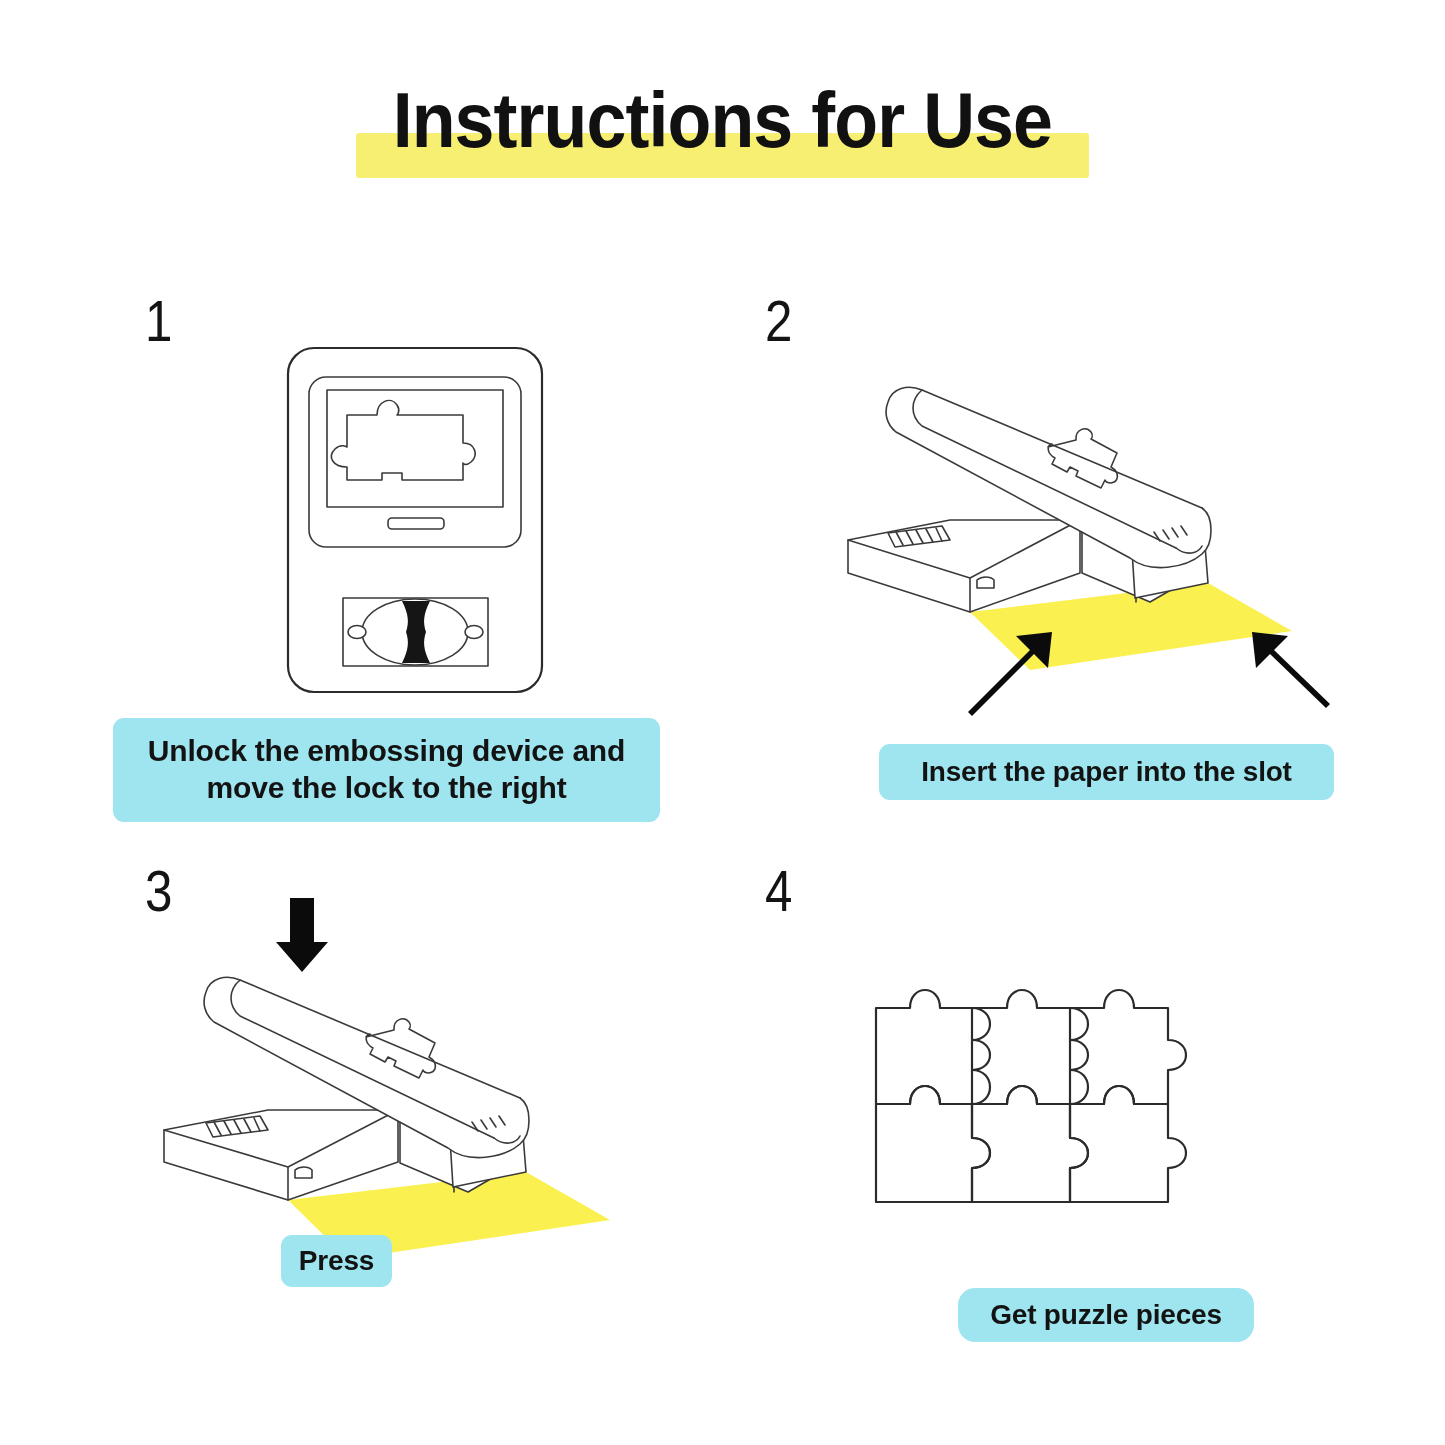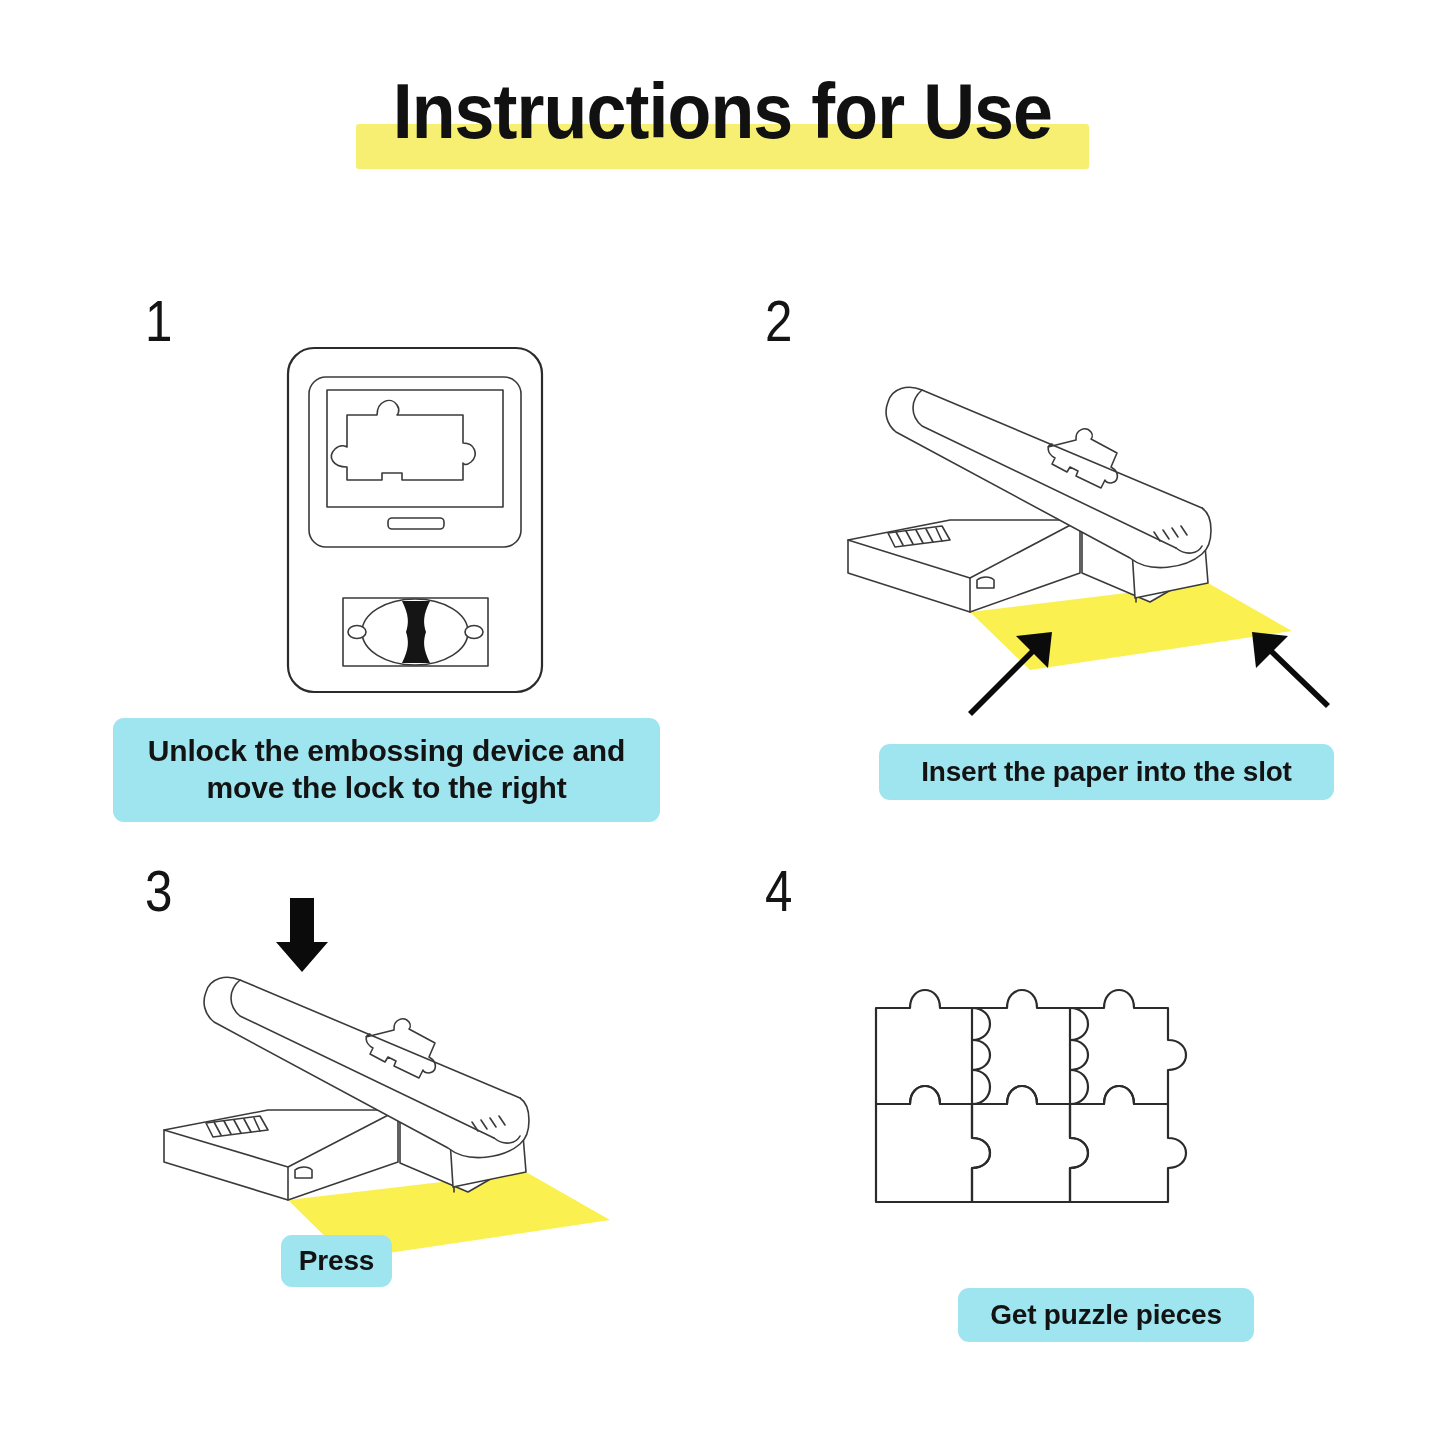--- a/index.html
+++ b/index.html
@@ -18,21 +18,21 @@
     position: relative;
     width: 1445px;
     height: 1445px;
     background: #ffffff;
   }
 
   
   .title-wrap {
     position: absolute;
     left: 0;
-    top: 72px;
+    top: 81px;
     width: 1445px;
     text-align: center;
   }
   .title-inner {
     position: relative;
     display: inline-block;
     padding: 0 14px;
   }
   .title-highlight {
     position: absolute;
@@ -105,20 +105,21 @@
   #cap3 {
     left: 281px; top: 1235px;
     width: 111px; height: 52px;
     font-size: 28px;
   }
   
   #cap4 {
     left: 958px; top: 1288px;
     width: 296px; height: 54px;
     font-size: 28px;
+    border-radius: 17px;
   }
 
   .art { position: absolute; }
   svg { display: block; overflow: visible; }
   .ln { fill: none; stroke: #2b2b2b; stroke-width: 2.2; stroke-linejoin: round; stroke-linecap: round; }
   .ln-thin { fill: none; stroke: #3a3a3a; stroke-width: 1.6; stroke-linejoin: round; stroke-linecap: round; }
   .fill-w { fill: #ffffff; stroke: #2b2b2b; stroke-width: 2.2; stroke-linejoin: round; }
   .fill-w-thin { fill: #ffffff; stroke: #3a3a3a; stroke-width: 1.6; stroke-linejoin: round; }
   .paper { fill: #FAF04F; stroke: none; }
   .arrow { fill: #0b0b0b; }

